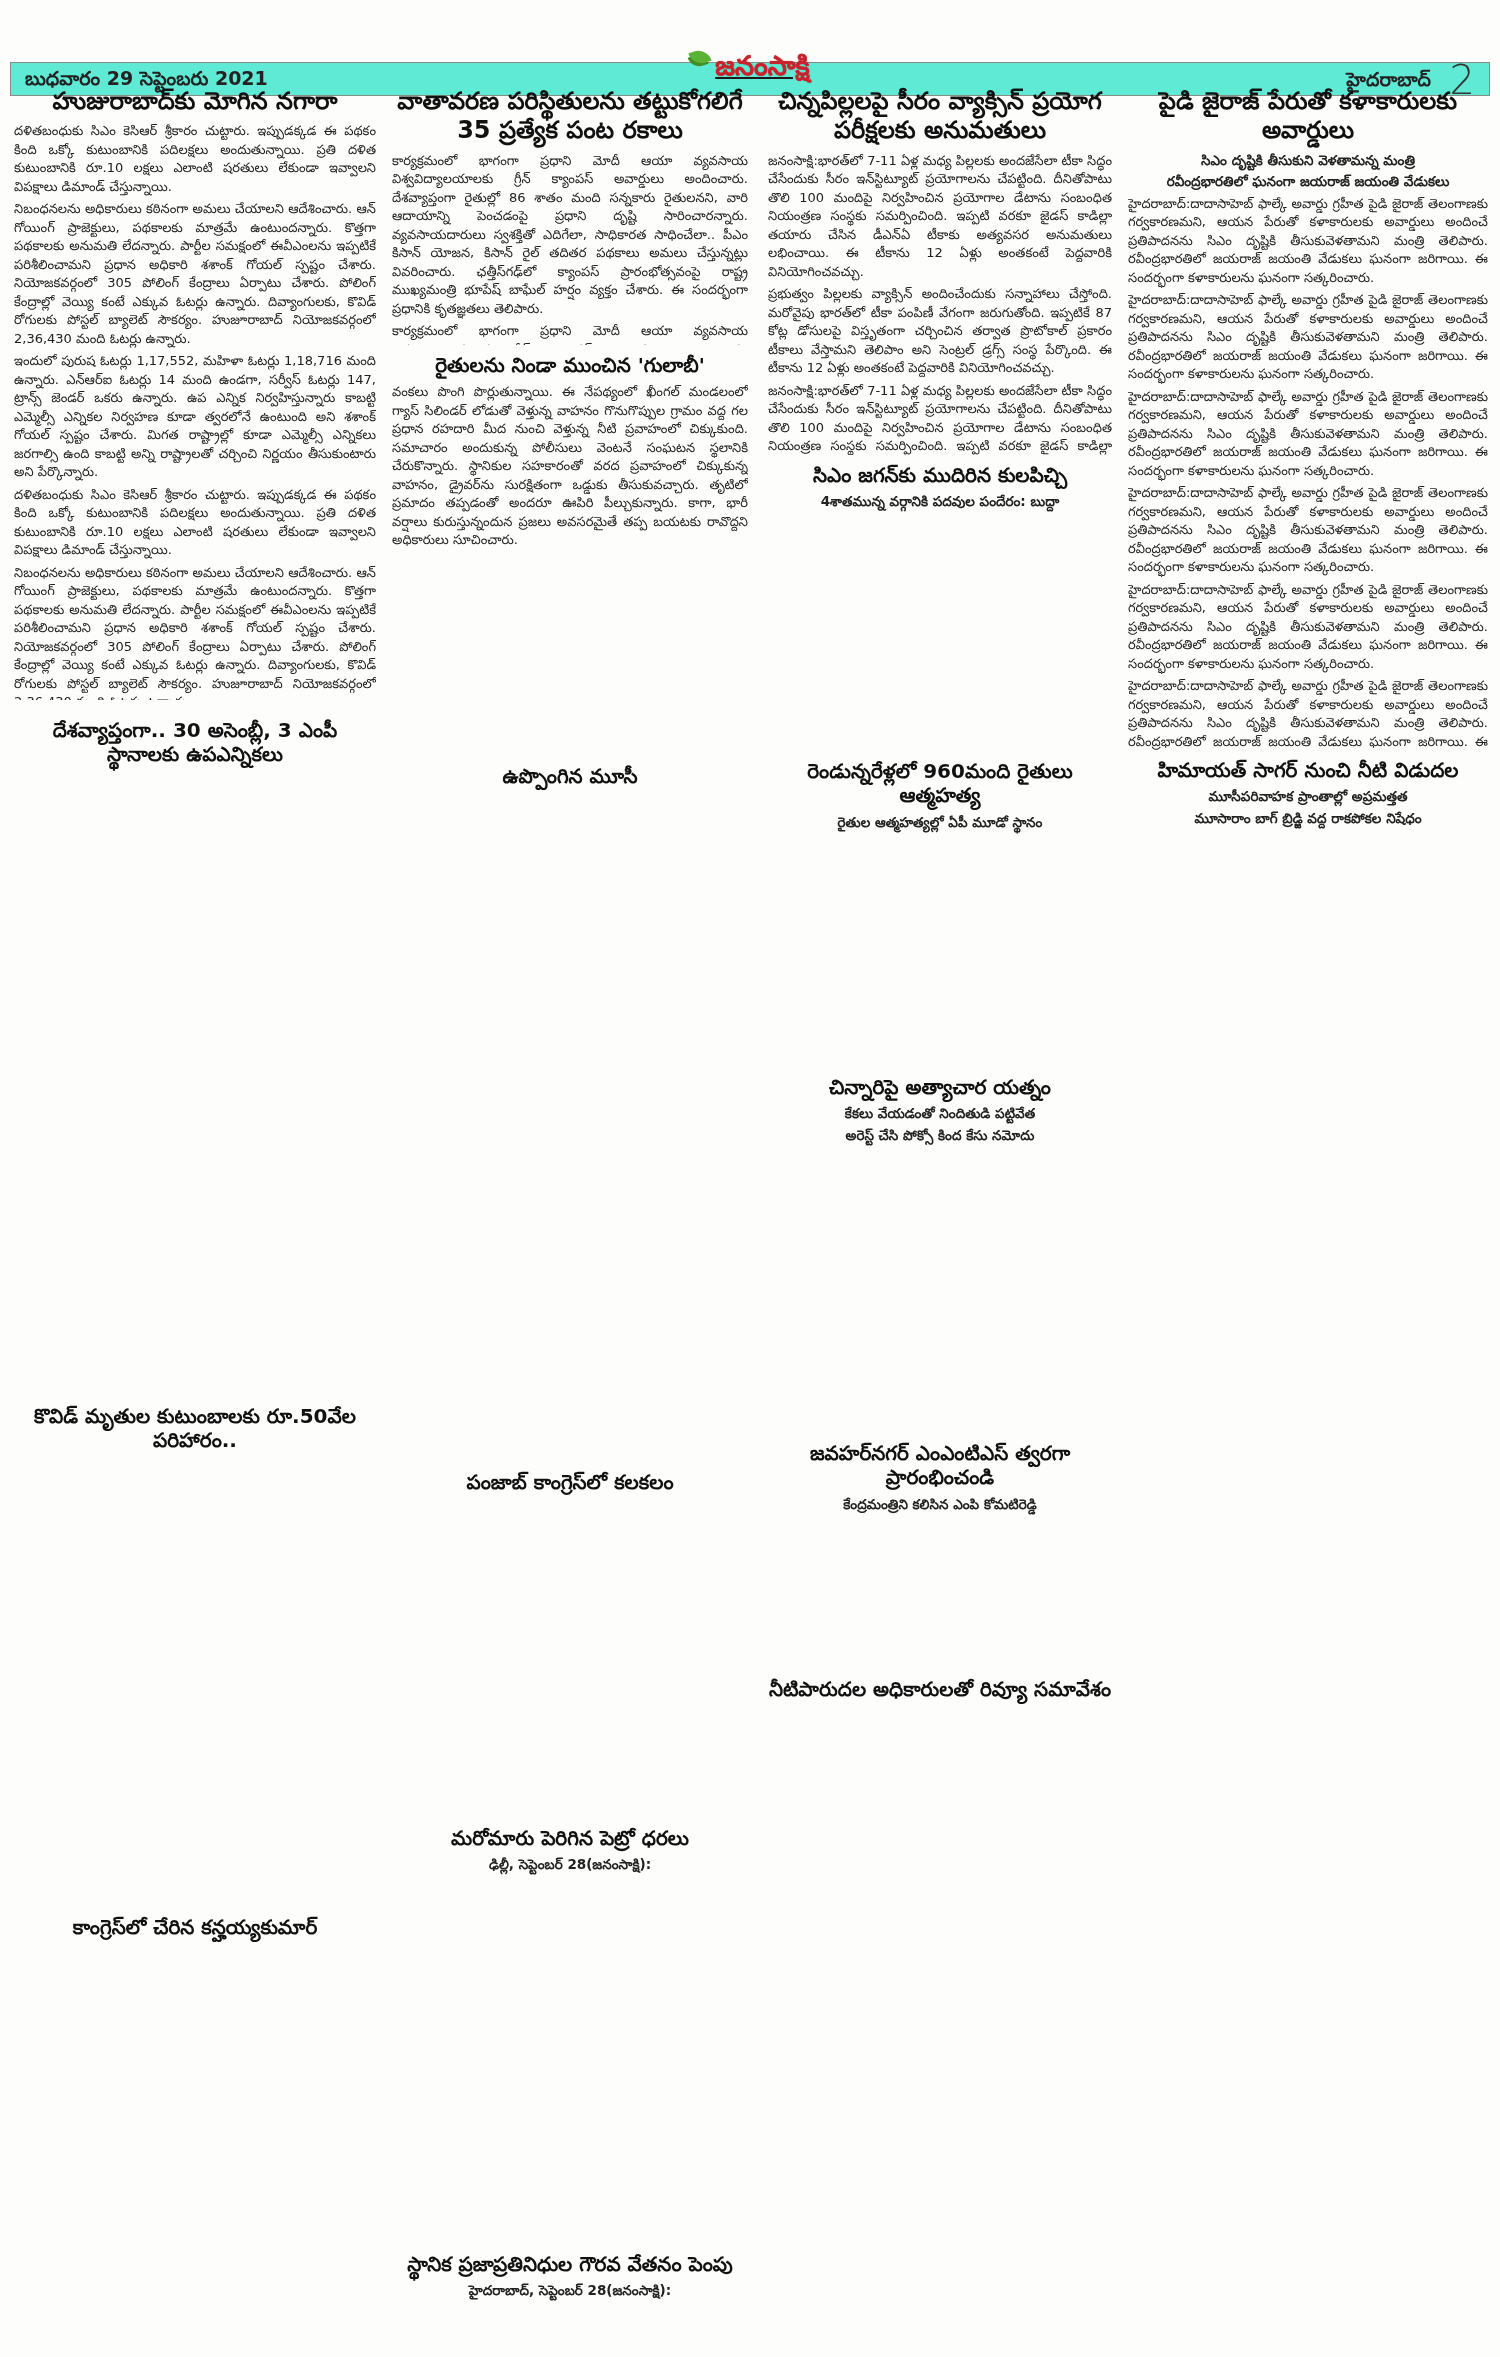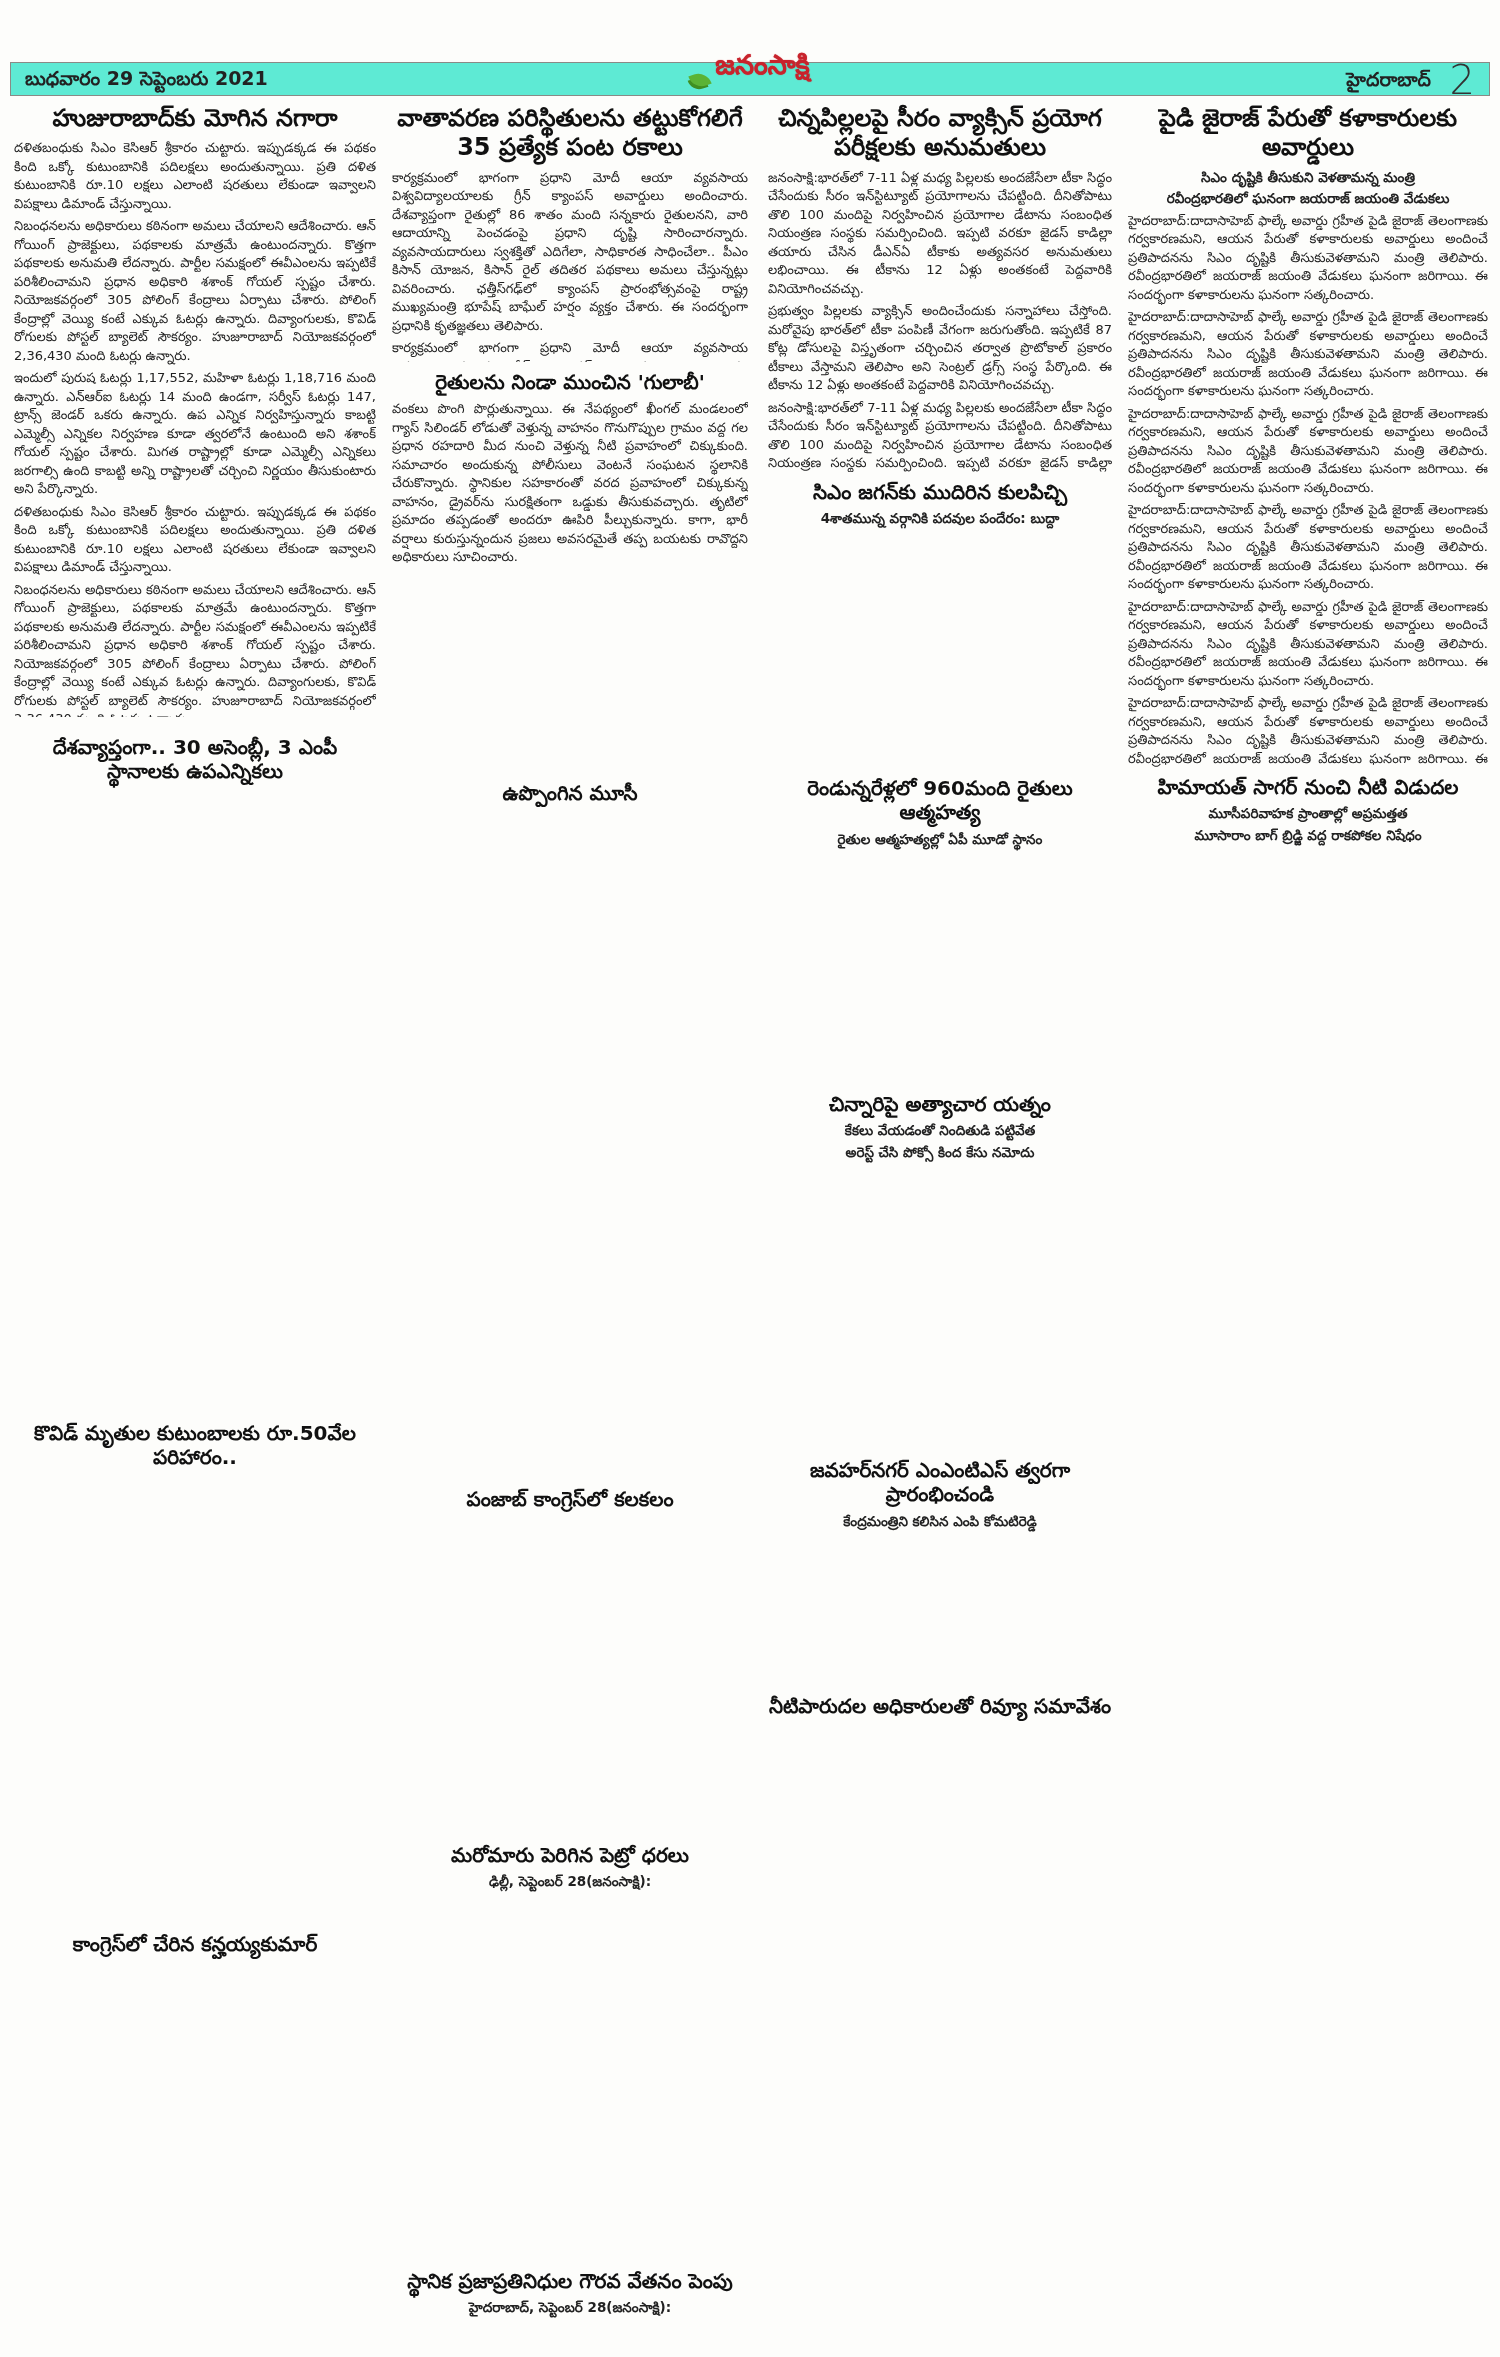--- a/index.html
+++ b/index.html
@@ -5,26 +5,26 @@
   html,body{margin:0;padding:0;background:#e8e8e4;}
   #page{position:relative;width:1500px;height:2357px;background:#fdfdfb;margin:0 auto;
         font-family:"DejaVu Sans","Liberation Sans",sans-serif;color:#1b1b1b;overflow:hidden;}
   
   #header-box{position:absolute;left:10px;top:62px;width:1478px;height:32px;
         border:1px solid #8a8a86;background:#5eead4;}
   #header-date{position:absolute;left:14px;top:4px;font-size:19px;font-weight:bold;color:#222;}
   #header-city{position:absolute;right:58px;top:5px;font-size:19px;font-weight:bold;color:#222;}
   #header-pagenum{position:absolute;right:14px;top:-6px;font-size:40px;font-weight:300;color:#333;}
   #masthead{position:absolute;left:0;right:0;top:-14px;text-align:center;pointer-events:none;}
-  #masthead-inner{display:inline-flex;align-items:flex-end;gap:5px;background:transparent;padding:0 10px;}
+  #masthead-inner{display:inline-flex;align-items:flex-start;gap:5px;background:transparent;padding:0 10px;text-decoration:underline;}
   .leaf{display:inline-block;width:20px;height:14px;background:#5bb335;border-radius:0 14px 0 14px;
         transform:rotate(-18deg);box-shadow:-3px 3px 0 -1px #3f8f22;}
   #masthead-title{font-size:27px;font-weight:bold;color:#c8232c;text-shadow:0 0 1px #c8232c;}
   
-  .col{position:absolute;top:102px;height:2245px;overflow:hidden;}
+  .col{position:absolute;top:85px;height:2245px;overflow:hidden;}
   #colA{left:14px;width:362px;}
   #colB{left:392px;width:356px;}
   #colC{left:768px;width:344px;}
   #colD{left:1128px;width:360px;}
   .article{overflow:hidden;margin-bottom:6px;}
   .headline{font-weight:bold;text-align:center;color:#111;line-height:1.22;margin:2px 0 6px 0;}
   .headline.big{font-size:24px;}
   .headline.mid{font-size:20px;}
   .deck{font-weight:bold;text-align:center;font-size:13.5px;color:#222;margin:0 0 4px 0;line-height:1.3;}
   .body{font-size:13px;line-height:18.5px;text-align:justify;color:#202020;}

